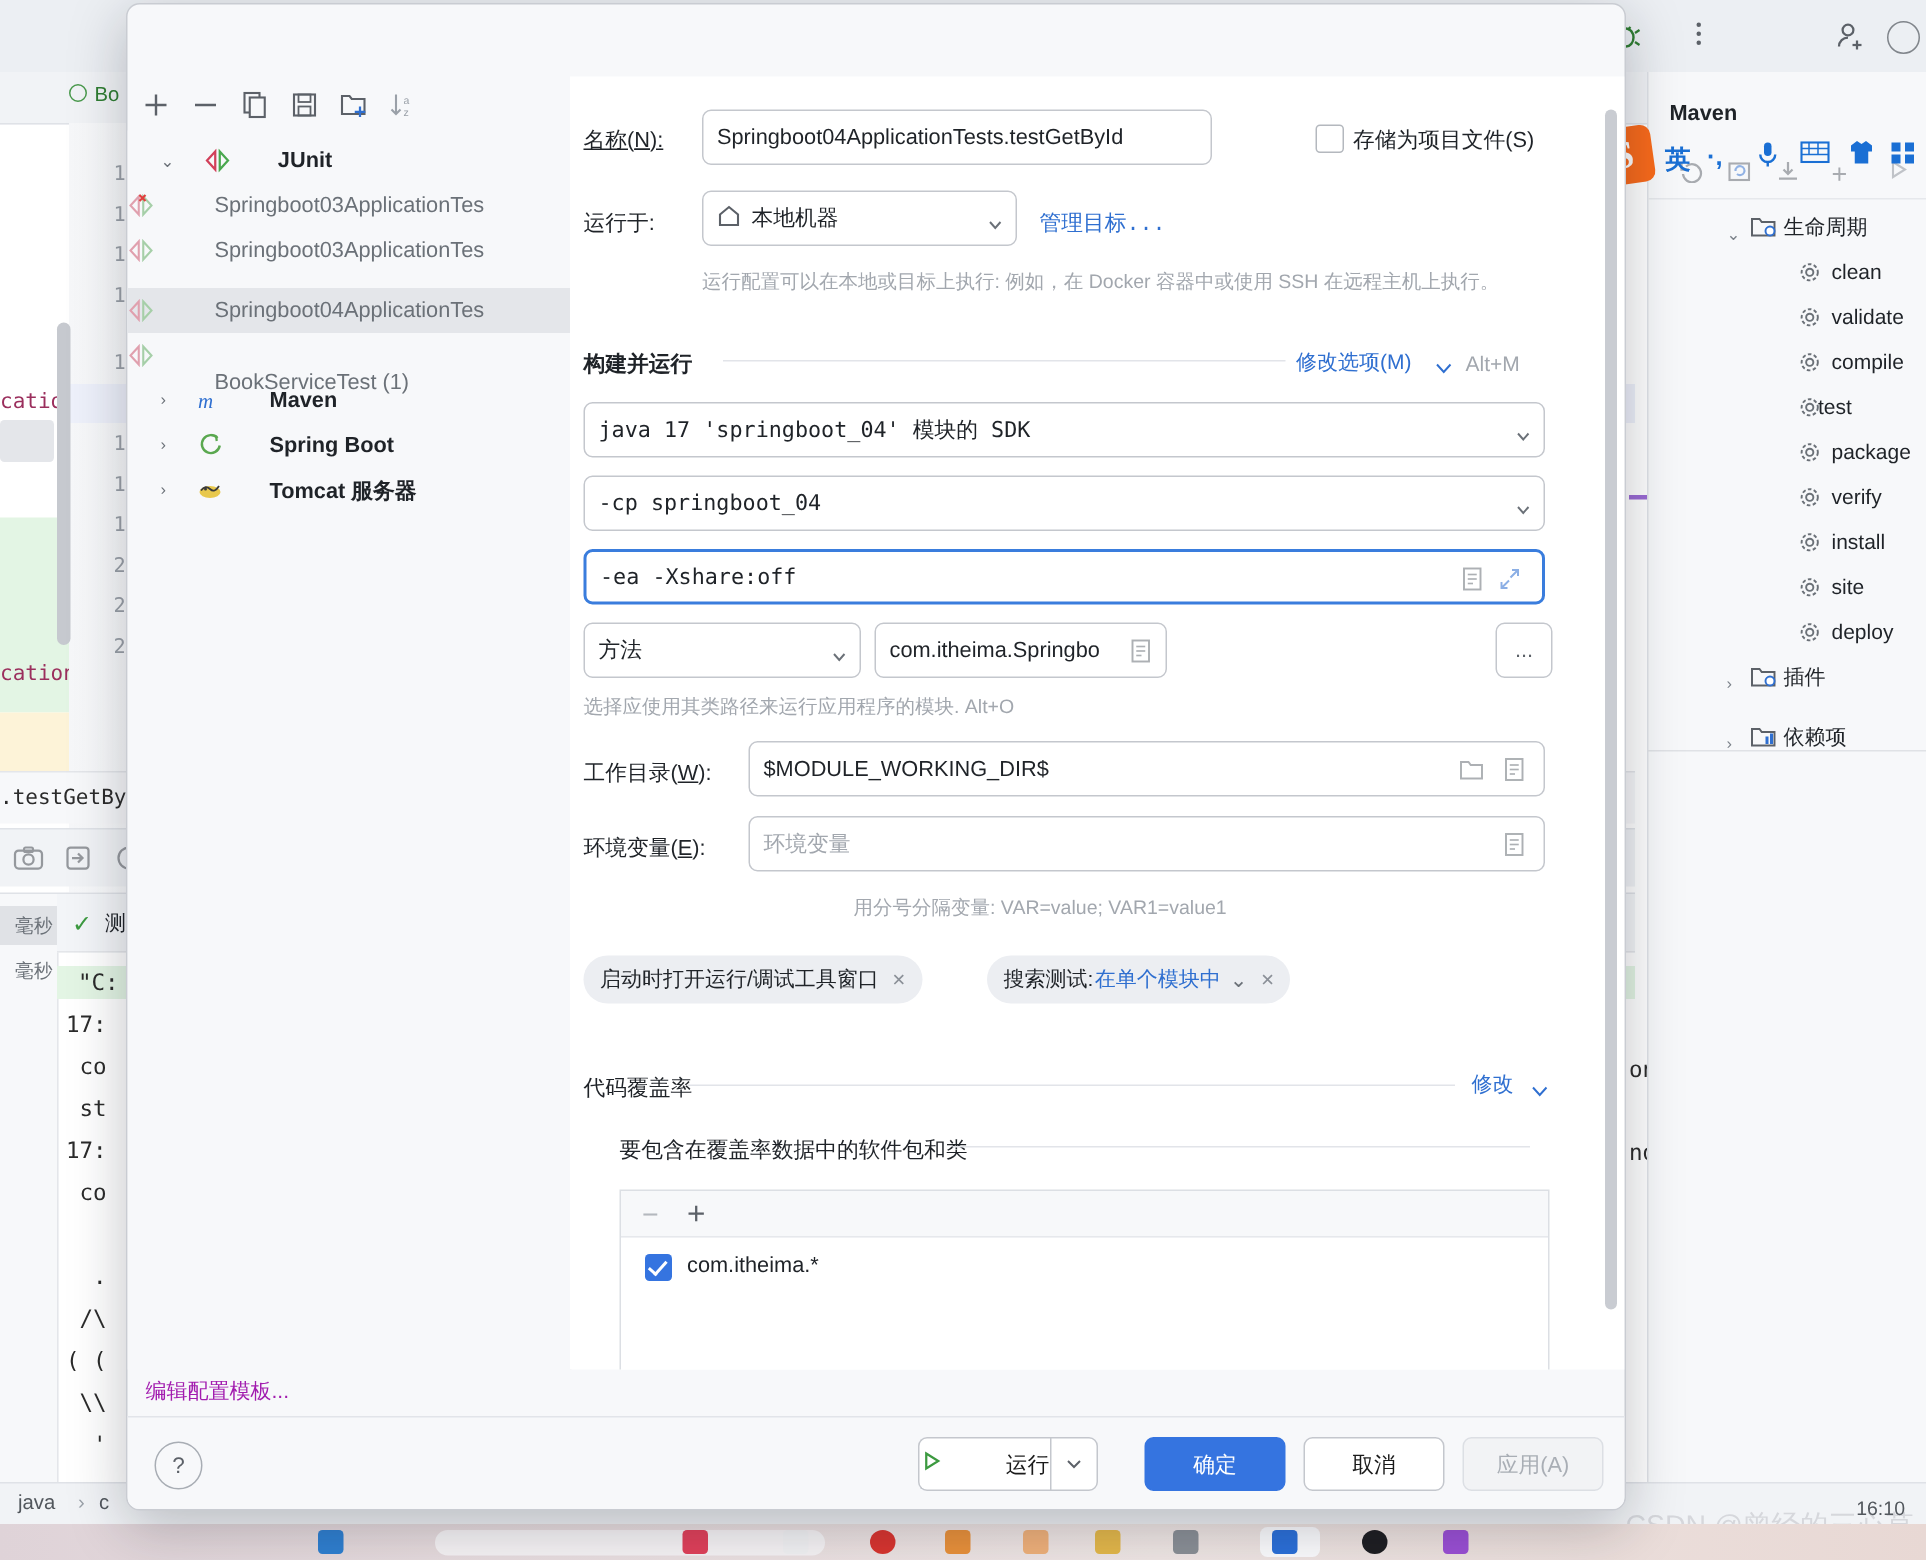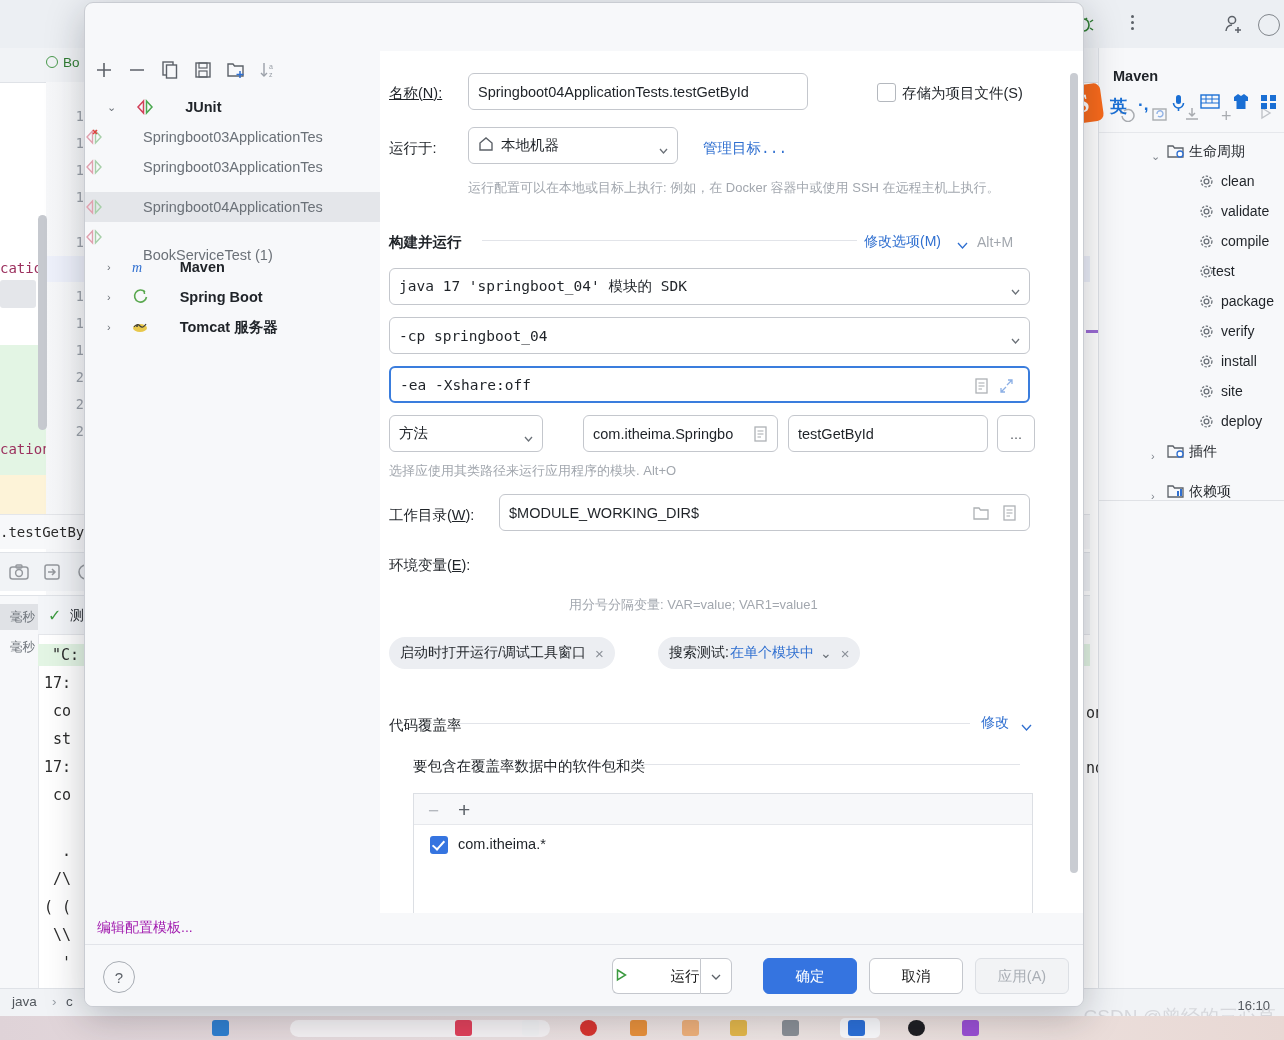--- a/index.html
+++ b/index.html
@@ -579,21 +579,21 @@
             <path d="M2 7l6-5 6 5v7H2z" fill="none" stroke="#5c6168" stroke-width="1.4"></path>
           </svg>
       </span>
       <span>本地机器</span>
       <span class="cdown">
         <svg width="9" height="9" viewBox="0 0 9 9">
             <path d="M1 2l3.5 4L8 2" fill="none" stroke="#6b7178" stroke-width="1.3"></path>
           </svg>
       </span>
     </div>
-    <div class="flabel link" style="left:323px;top:88px;font-family:Liberation Mono, monospace;">管理目标...</div>
+    <div class="flabel link" style="left:313px;top:88px;font-family:Liberation Mono, monospace;">管理目标...</div>
     <div class="hint" style="left:88px;top:128px;">运行配置可以在本地或目标上执行: 例如，在 Docker 容器中或使用 SSH 在远程主机上执行。</div>
 
     <div class="sect-title" style="left:9px;top:182px;">构建并运行</div>
     <div class="sect-rule" style="left:102px;top:189px;width:375px;"></div>
     <div class="flabel link" style="left:484px;top:182px;font-size:14px;">修改选项(M)</div>
     <div class="abs" style="left:577px;top:186px;">
       <svg width="11" height="9" viewBox="0 0 11 9">
           <path d="M1 2l4.5 5L10 2" fill="none" stroke="#2f6fd0" stroke-width="1.3"></path>
         </svg>
     </div>
@@ -627,42 +627,39 @@
             <line x1="5.5" y1="12" x2="9" y2="12" stroke="#6b7178" stroke-width="1.1"></line>
           </svg>
       </span>
       <span class="fieldicon" style="right:13px;top:9px;">
         <svg width="17" height="18" viewBox="0 0 17 18">
             <path d="M10 3h4v4M14 3l-5 5M7 15H3v-4M3 15l5-5" fill="none" stroke="#2f6fd0" stroke-width="1.3"></path>
           </svg>
       </span>
     </div>
 
-    <div class="sel-combo" style="left:9px;top:364px;width:154px;height:37px;align-items:center;">
+    <div class="sel-combo" style="left:9px;top:364px;width:185px;height:37px;align-items:center;">
       <span>方法</span>
       <span class="cdown">
         <svg width="9" height="9" viewBox="0 0 9 9">
             <path d="M1 2l3.5 4L8 2" fill="none" stroke="#6b7178" stroke-width="1.3"></path>
           </svg>
       </span>
     </div>
     <div class="tfield" style="left:203px;top:364px;width:195px;height:37px;">
       <span style="overflow:hidden;white-space:nowrap;width:155px;display:inline-block;">com.itheima.Springbo</span>
       <span class="fieldicon" style="right:8px;top:9px;">
         <svg width="17" height="18" viewBox="0 0 17 18">
             <rect x="3" y="2" width="11" height="14" fill="none" stroke="#6b7178" stroke-width="1.3"></rect>
             <line x1="5.5" y1="6" x2="11.5" y2="6" stroke="#6b7178" stroke-width="1.1"></line>
             <line x1="5.5" y1="9" x2="11.5" y2="9" stroke="#6b7178" stroke-width="1.1"></line>
             <line x1="5.5" y1="12" x2="9" y2="12" stroke="#6b7178" stroke-width="1.1"></line>
           </svg>
       </span>
     </div>
-    <div class="tfield" style="left:408px;top:364px;width:200px;height:37px;">
-      <span>testGetById</span>
-    </div>
     <div class="sel-combo" style="left:617px;top:364px;width:38px;height:37px;justify-content:center;padding:0;color:#5c6168;">...</div>
     <div class="hint" style="left:9px;top:411px;">选择应使用其类路径来运行应用程序的模块. Alt+O</div>
 
     <div class="flabel" style="left:9px;top:455px;">工作目录(<span class="ul">W</span>):</div>
     <div class="tfield" style="left:119px;top:443px;width:531px;height:37px;">
       <span>$MODULE_WORKING_DIR$</span>
       <span class="fieldicon" style="right:39px;top:9px;">
         <svg width="18" height="18" viewBox="0 0 18 18">
             <path d="M2 4h5l1.5 2H16v9H2z" fill="none" stroke="#6b7178" stroke-width="1.3"></path>
           </svg>
@@ -671,20 +668,31 @@
         <svg width="17" height="18" viewBox="0 0 17 18">
             <rect x="3" y="2" width="11" height="14" fill="none" stroke="#6b7178" stroke-width="1.3"></rect>
             <line x1="5.5" y1="6" x2="11.5" y2="6" stroke="#6b7178" stroke-width="1.1"></line>
             <line x1="5.5" y1="9" x2="11.5" y2="9" stroke="#6b7178" stroke-width="1.1"></line>
             <line x1="5.5" y1="12" x2="9" y2="12" stroke="#6b7178" stroke-width="1.1"></line>
           </svg>
       </span>
     </div>
 
     <div class="flabel" style="left:9px;top:505px;">环境变量(<span class="ul">E</span>):</div>
+    <div class="tfield" style="left:119px;top:493px;width:531px;height:37px;">
+      <span class="ph">环境变量</span>
+      <span class="fieldicon" style="right:11px;top:9px;">
+        <svg width="17" height="18" viewBox="0 0 17 18">
+            <rect x="3" y="2" width="11" height="14" fill="none" stroke="#6b7178" stroke-width="1.3"></rect>
+            <line x1="5.5" y1="6" x2="11.5" y2="6" stroke="#6b7178" stroke-width="1.1"></line>
+            <line x1="5.5" y1="9" x2="11.5" y2="9" stroke="#6b7178" stroke-width="1.1"></line>
+            <line x1="5.5" y1="12" x2="9" y2="12" stroke="#6b7178" stroke-width="1.1"></line>
+          </svg>
+      </span>
+    </div>
     <div class="hint" style="left:189px;top:545px;">用分号分隔变量: VAR=value; VAR1=value1</div>
 
     <div class="chip" style="left:9px;top:586px;">
       <span>启动时打开运行/调试工具窗口</span>
       <span class="x">×</span>
     </div>
     <div class="chip" style="left:278px;top:586px;">
       <span>搜索测试: </span>
       <span class="link" style="margin-left:1px;">在单个模块中</span>
       <span style="margin-left:6px;color:#6b7178;">⌄</span>

